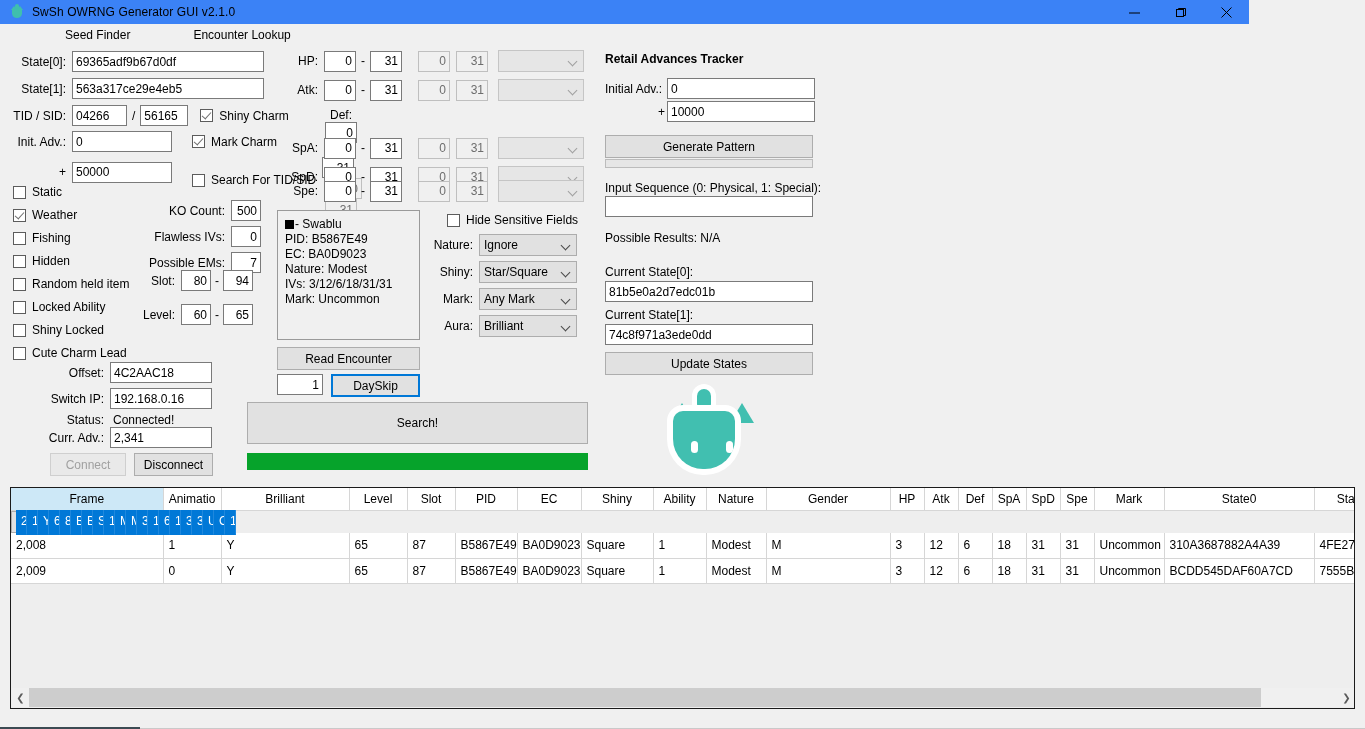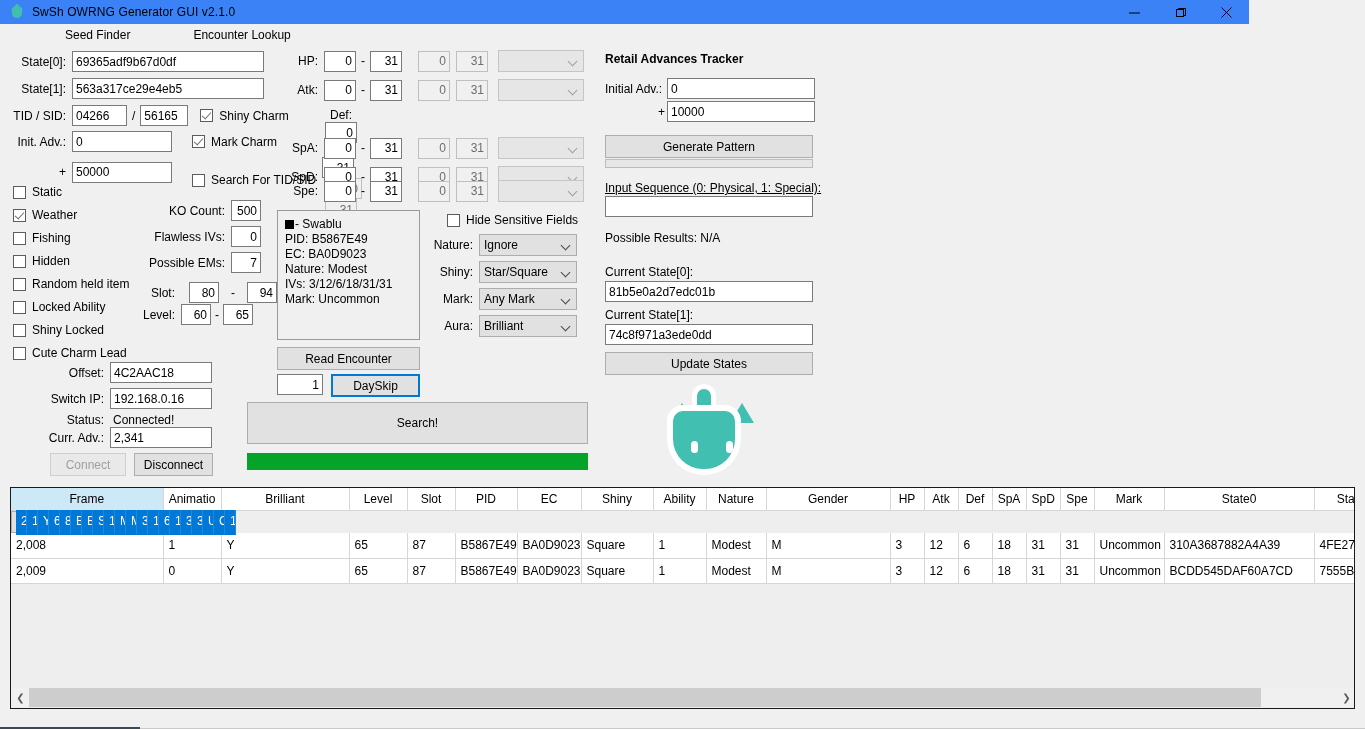--- a/index.html
+++ b/index.html
@@ -318,21 +318,21 @@
     <input class="txt num r" style="width: 30px; margin-left: 6px;" value="500">
   </div>
   <div class="row" style="left:110px; top:226px;">
     <span class="lbl" style="width:115px; text-align:right;">Flawless IVs:</span>
     <input class="txt num r" style="width: 30px; margin-left: 6px;" value="0">
   </div>
   <div class="row" style="left:110px; top:252px;">
     <span class="lbl" style="width:115px; text-align:right;">Possible EMs:</span>
     <input class="txt num r" style="width: 30px; margin-left: 6px;" value="7">
   </div>
-  <div class="row" style="left:110px; top:282px;gap:8px;">
+  <div class="row" style="left:110px; top:270px;">
     <span class="lbl" style="width:65px; text-align:right;">Slot:</span>
     <input class="txt num r" style="width: 30px; margin-left: 6px;" value="80">
     <span class="lbl" style="margin:0 4px;">-</span>
     <input class="txt num r" style="width: 30px;" value="94">
   </div>
   <div class="row" style="left:110px; top:304px;">
     <span class="lbl" style="width:65px; text-align:right;">Level:</span>
     <input class="txt num r" style="width: 30px; margin-left: 6px;" value="60">
     <span class="lbl" style="margin:0 4px;">-</span>
     <input class="txt num r" style="width: 30px;" value="65">
@@ -495,21 +495,21 @@
     <input class="txt" style="width: 148px; margin-left: 2px;" value="0">
   </div>
   <div class="row" style="left:605px; top:101px;">
     <span class="lbl" style="width:60px; text-align:right;">+</span>
     <input class="txt" style="width: 148px; margin-left: 2px;" value="10000">
   </div>
 
   <div class="btn" style="position:absolute; left:605px; top:135px; width:208px;">Generate Pattern</div>
   <div class="pbar" style="position:absolute; left:605px; top:159px; width:208px;"></div>
 
-  <div class="lbl" style="position:absolute; left:605px; top:181px;text-decoration:underline;">Input Sequence (0: Physical, 1: Special):</div>
+  <div class="lbl" style="position:absolute; left:605px; top:181px;">Input Sequence (0: Physical, 1: Special):</div>
   <input class="txt" style="position: absolute; left: 605px; top: 196px; width: 208px;" value="">
 
   <div class="lbl" style="position:absolute; left:605px; top:231px;">Possible Results: N/A</div>
 
   <div class="lbl" style="position:absolute; left:605px; top:265px;">Current State[0]:</div>
   <input class="txt" style="position: absolute; left: 605px; top: 281px; width: 208px;" value="81b5e0a2d7edc01b">
 
   <div class="lbl" style="position:absolute; left:605px; top:308px;">Current State[1]:</div>
   <input class="txt" style="position: absolute; left: 605px; top: 324px; width: 208px;" value="74c8f971a3ede0dd">
 

